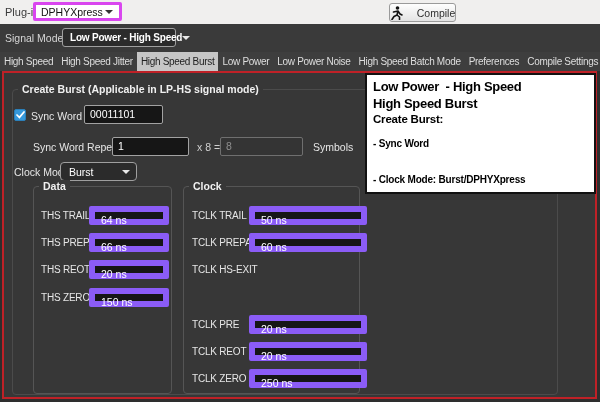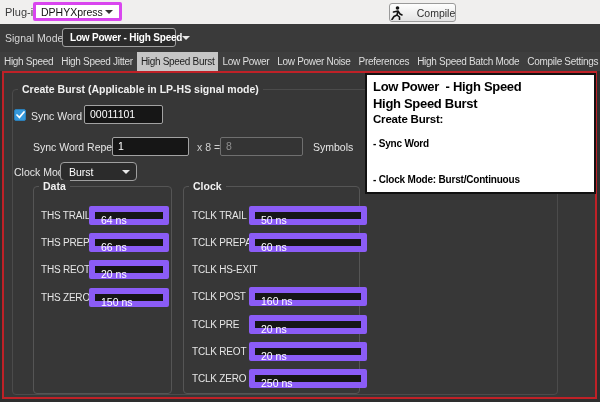--- a/index.html
+++ b/index.html
@@ -119,22 +119,22 @@
     <span class="arrow-light"></span>
   </div>
 </div>
 
 <div class="tab-bar">
   <div class="tab">High Speed</div>
   <div class="tab">High Speed Jitter</div>
   <div class="tab selected">High Speed Burst</div>
   <div class="tab">Low Power</div>
   <div class="tab">Low Power Noise</div>
+  <div class="tab">High Speed Batch Mode</div>
   <div class="tab">Preferences</div>
-  <div class="tab">High Speed Batch Mode</div>
   <div class="tab">Compile Settings</div>
 
 </div>
 
 <div class="content">
 
   <div class="groupbox outer-group">
     <span class="legend">Create Burst (Applicable in LP-HS signal mode)</span>
   </div>
 
@@ -186,40 +186,36 @@
       <span class="rlabel">TCLK TRAIL</span>
       <div class="rfield">50 ns</div>
     </div>
     <div class="param-row" style="top:46px;">
       <span class="rlabel">TCLK PREPARE</span>
       <div class="rfield">60 ns</div>
     </div>
     <div class="param-row" style="top:73px;">
       <span class="rlabel">TCLK HS-EXIT</span>
     </div>
-    <div class="param-row" style="top:100px;">
-      <span class="rlabel">TCLK POST</span>
-      <div class="rfield">160 ns</div>
-    </div>
     <div class="param-row" style="top:128px;">
       <span class="rlabel">TCLK PRE</span>
       <div class="rfield">20 ns</div>
     </div>
     <div class="param-row" style="top:155px;">
       <span class="rlabel">TCLK REOT</span>
       <div class="rfield">20 ns</div>
     </div>
     <div class="param-row" style="top:182px;">
       <span class="rlabel">TCLK ZERO</span>
       <div class="rfield">250 ns</div>
     </div>
   </div>
 
   <div class="info-box">
     <div class="info-line-lg">Low Power  - High Speed</div>
     <div class="info-line-lg">High Speed Burst</div>
     <div class="info-line-md">Create Burst:</div>
     <div class="info-line-sm">- Sync Word</div>
     <div class="info-gap"></div>
-    <div class="info-line-sm">- Clock Mode: Burst/Continuous</div>
+    <div class="info-line-sm">- Clock Mode: Burst/DPHYXpress</div>
   </div>
 
 </div>
 
 </body></html>

